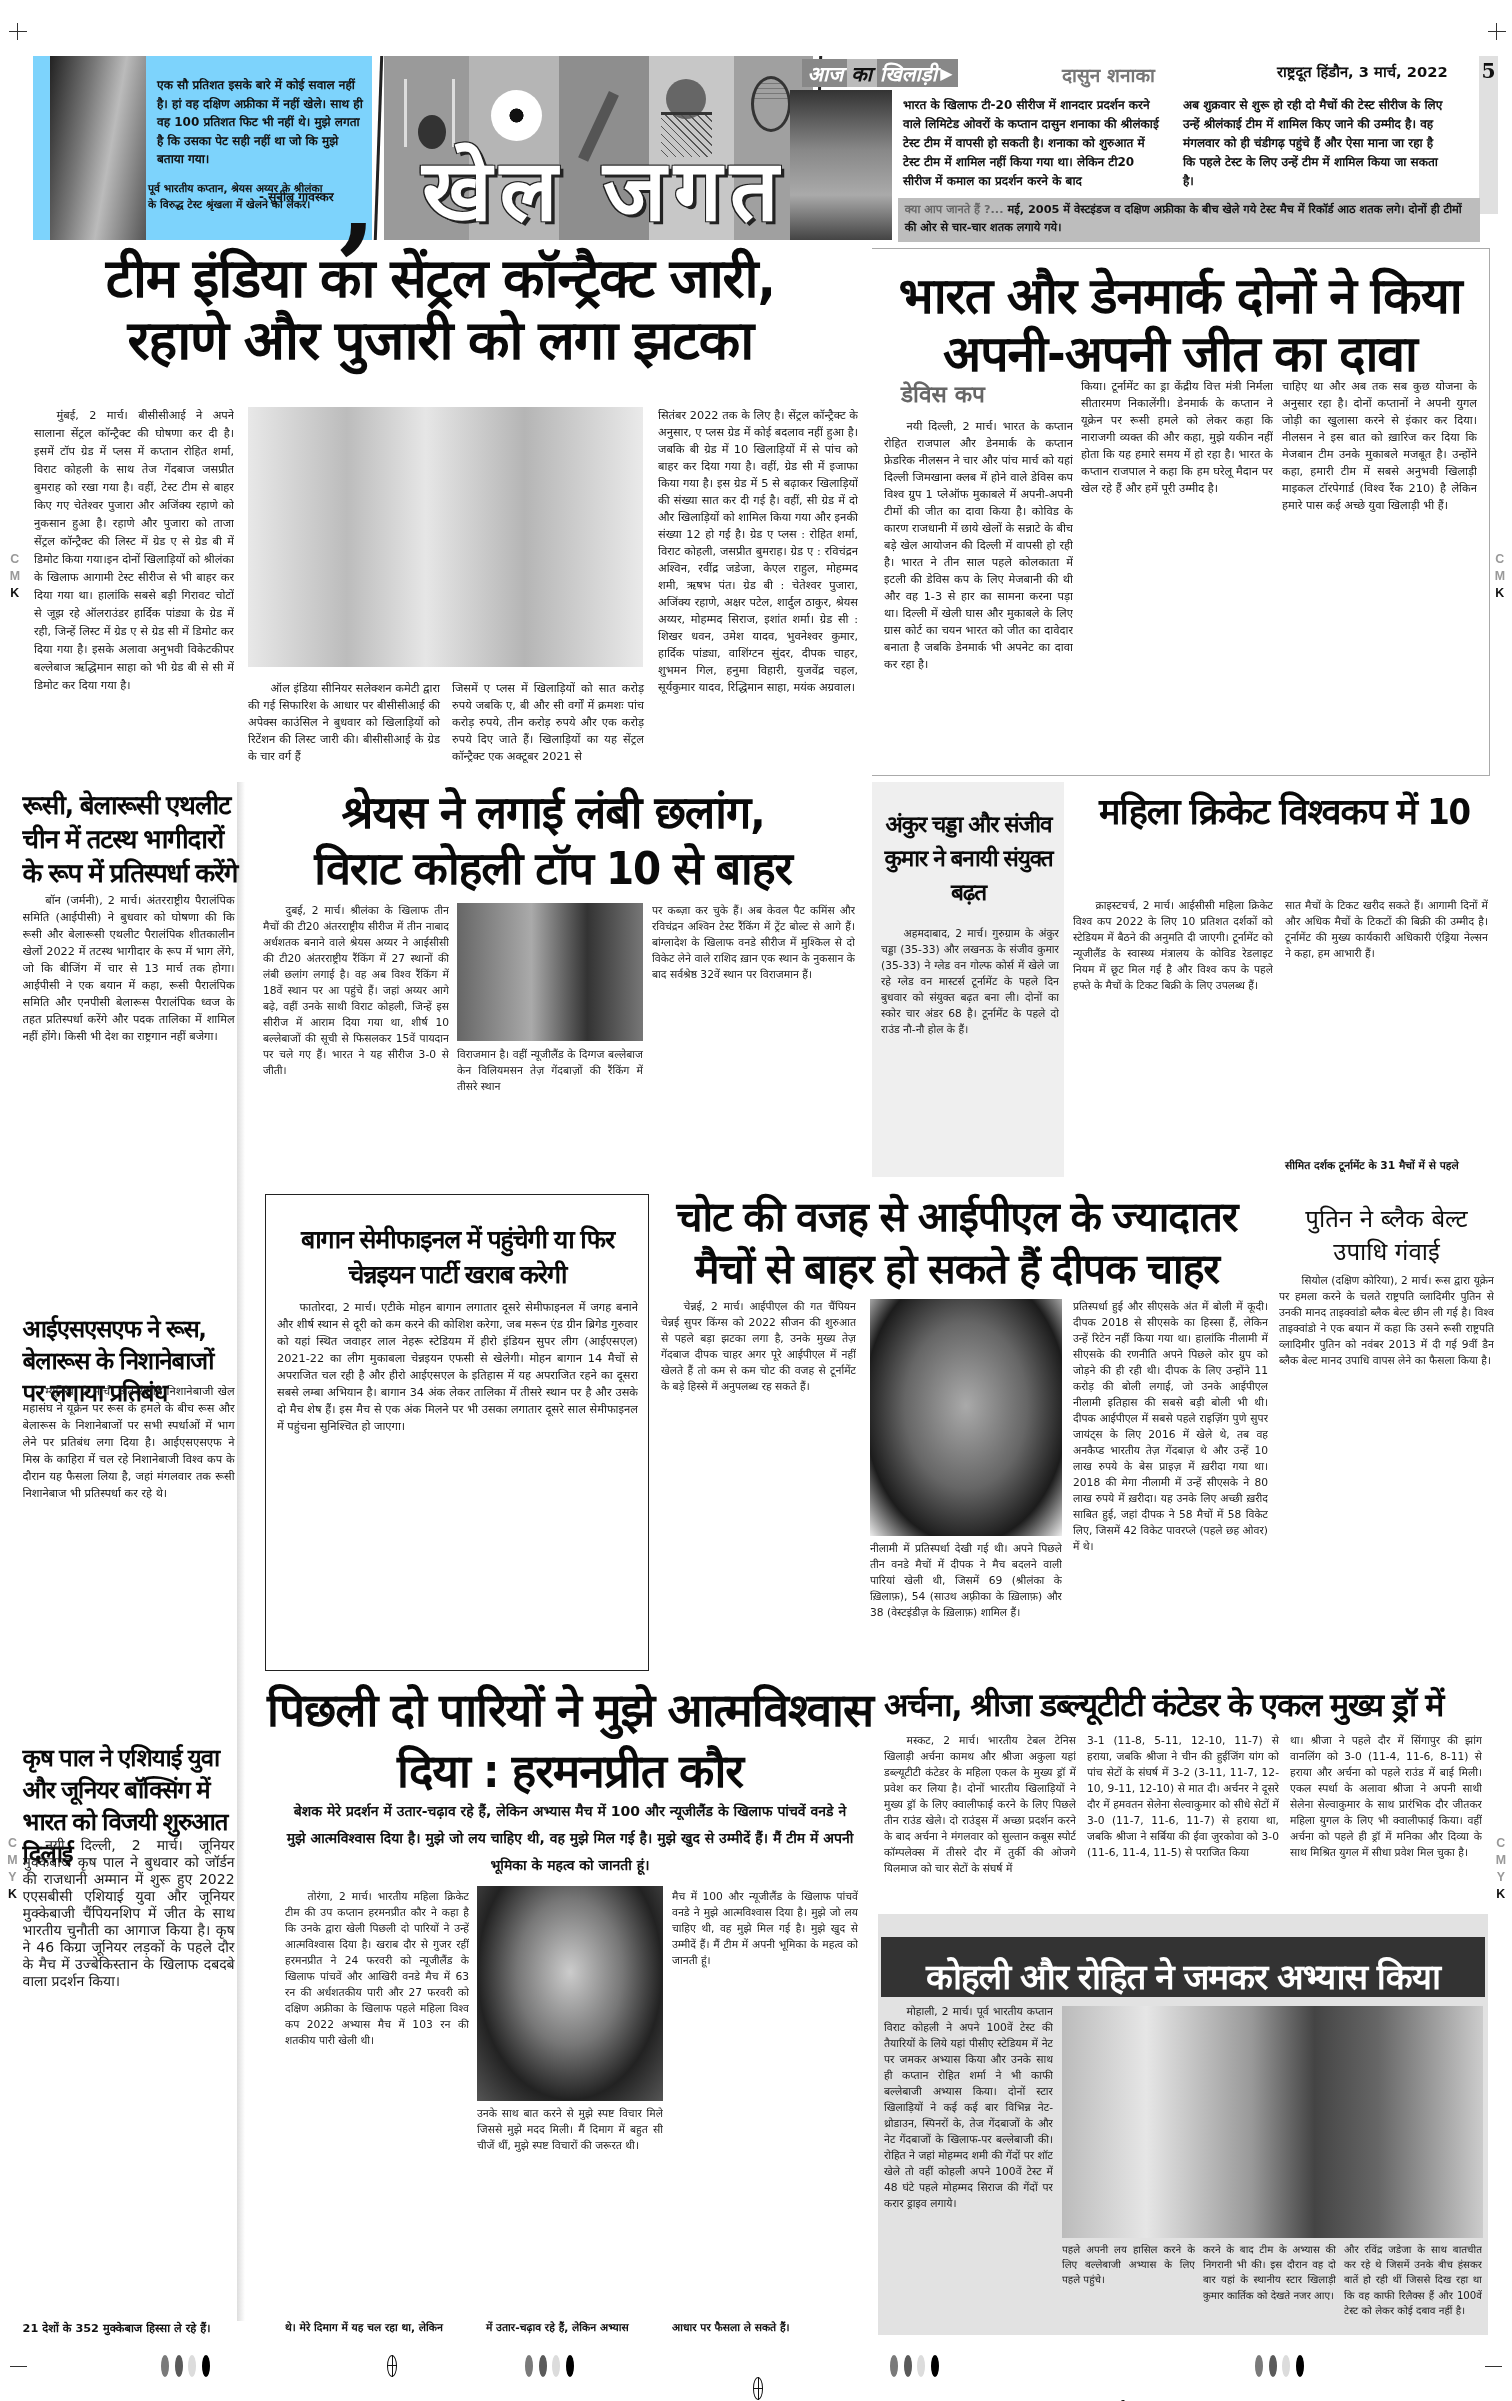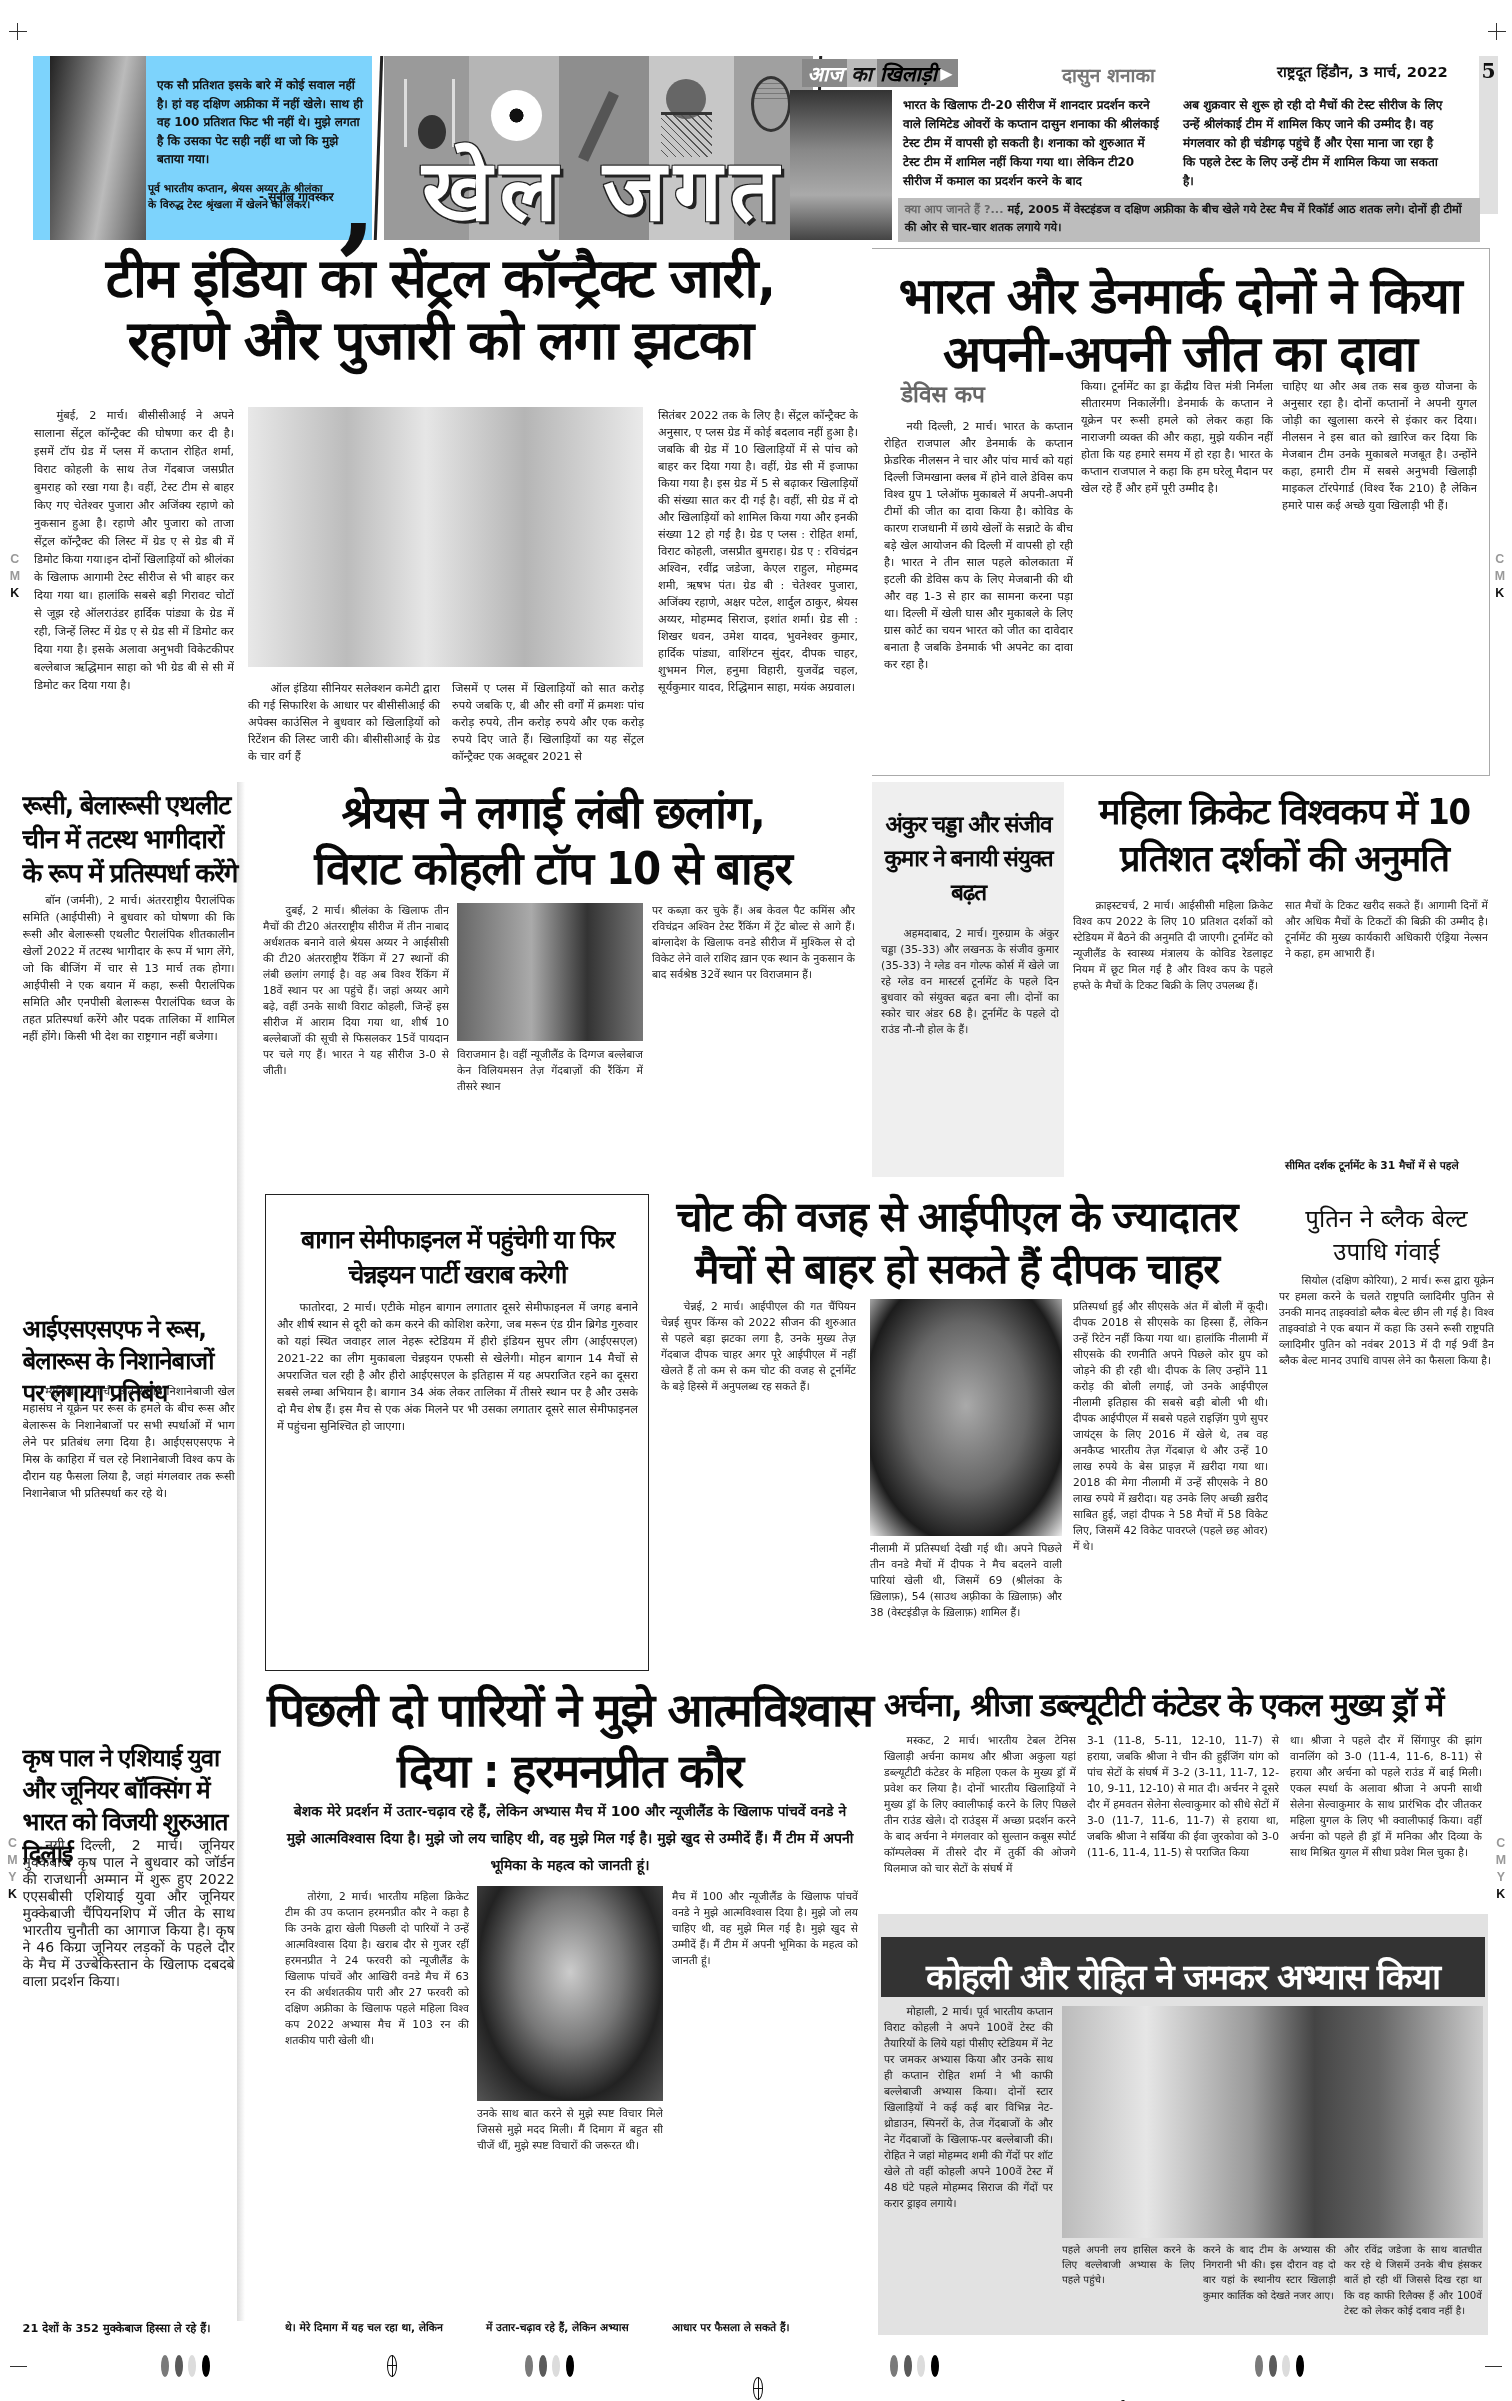--- a/index.html
+++ b/index.html
@@ -58,21 +58,21 @@
   <div class="abs" style="left:277px;top:56px;width:51px;height:45px;border-top:3.4px solid #333;background:repeating-linear-gradient(45deg,transparent 0 4.5px,#555 4.5px 5.6px)"></div>
   <div class="abs" style="left:367px;top:20px;width:40px;height:56px;border-radius:50%;border:3.4px solid #333;background:repeating-linear-gradient(0deg,transparent 0 4.5px,#777 4.5px 5.1px)"></div>
   <div class="abs bigword" style="left:11.3px;top:90px;width:418px;text-align:center;line-height:90px">खेल जगत</div>
 </div>
 <div class="abs" style="left:377px;top:56px;width:3.4px;height:184px;background:#222;transform:skewX(-2deg)"></div>
 <div class="abs" style="left:816px;top:56px;width:3.4px;height:184px;background:#222;transform:skewX(-2deg)"></div>
 
 <div class="abs" style="left:802px;top:59px;height:28px;display:flex;align-items:center;background:#888;padding:0 5.6px">
   <span style="font-size:20.3px;font-weight:bold;color:#fff;font-style:italic">आज</span>
   <span style="font-size:20.3px;font-weight:bold;color:#111;background:#bbb;padding:0 4.5px;margin:0 3.4px;font-style:italic">का</span>
-  <span style="font-size:20.3px;font-weight:bold;color:#000000;font-style:italic">खिलाड़ी</span>
+  <span style="font-size:20.3px;font-weight:bold;color:#ffffff;font-style:italic">खिलाड़ी</span>
   <span style="font-size:16px;color:#fff;margin-left:3.4px">▶</span>
 </div>
 <div class="abs" style="left:1062px;top:62px;font-size:19px;color:#777;font-weight:bold">दासुन शनाका</div>
 <div class="abs" style="left:1277px;top:61px;font-size:14.7px;font-weight:bold;color:#111">राष्ट्रदूत हिंडौन, 3 मार्च, 2022</div>
 <div class="abs" style="left:1479px;top:56px;width:19px;height:158px;background:#e0e0e0">
   <span style="display:block;text-align:center;font-family:'DejaVu Serif',serif;font-size:20.3px;font-weight:bold;padding-top:3.4px">5</span>
 </div>
 <div class="abs photo" style="left:790px;top:90px;width:102px;height:150px;background:linear-gradient(180deg,#333 0%,#888 40%,#aaa 70%,#444 100%)"></div>
 <div class="abs" style="left:903px;top:96px;width:257px;font-size:12px;line-height:19px;font-weight:bold;color:#111">भारत के खिलाफ टी-20 सीरीज में शानदार प्रदर्शन करने वाले लिमिटेड ओवरों के कप्तान दासुन शनाका की श्रीलंकाई टेस्ट टीम में वापसी हो सकती है। शनाका को शुरुआत में टेस्ट टीम में शामिल नहीं किया गया था। लेकिन टी20 सीरीज में कमाल का प्रदर्शन करने के बाद</div>
 <div class="abs" style="left:1183px;top:96px;width:265px;font-size:12px;line-height:19px;font-weight:bold;color:#111">अब शुक्रवार से शुरू हो रही दो मैचों की टेस्ट सीरीज के लिए उन्हें श्रीलंकाई टीम में शामिल किए जाने की उम्मीद है। वह मंगलवार को ही चंडीगढ़ पहुंचे हैं और ऐसा माना जा रहा है कि पहले टेस्ट के लिए उन्हें टीम में शामिल किया जा सकता है।</div>
@@ -167,21 +167,20 @@
 </div>
 
 <div class="abs gray" style="left:872px;top:782px;width:192px;height:395px;background:#efefef"></div>
 <div class="abs hl" style="left:878px;top:807px;width:181px;font-size:22.6px;line-height:34px">अंकुर चड्डा और संजीव कुमार ने बनायी संयुक्त बढ़त</div>
 <div class="abs body" style="left:881px;top:926px;width:178px;height:243px;overflow:hidden;font-size:10.7px;line-height:16px">
   <p>अहमदाबाद, 2 मार्च। गुरुग्राम के अंकुर चड्डा (35-33) और लखनऊ के संजीव कुमार (35-33) ने ग्लेड वन गोल्फ कोर्स में खेले जा रहे ग्लेड वन मास्टर्स टूर्नामेंट के पहले दिन बुधवार को संयुक्त बढ़त बना ली। दोनों का स्कोर चार अंडर 68 है। टूर्नामेंट के पहले दो राउंड नौ-नौ होल के हैं।</p>
 </div>
 
 <div class="abs hl" style="left:1070px;top:788px;width:429px;font-size:36px;line-height:47px">
   <div>महिला क्रिकेट विश्वकप में 10</div>
-  <div>प्रतिशत दर्शकों की अनुमति</div>
 </div>
 <div class="abs body" style="left:1073px;top:898px;width:200px;height:271px;overflow:hidden;font-size:10.7px;line-height:16px">
   <p>क्राइस्टचर्च, 2 मार्च। आईसीसी महिला क्रिकेट विश्व कप 2022 के लिए 10 प्रतिशत दर्शकों को स्टेडियम में बैठने की अनुमति दी जाएगी। टूर्नामेंट को न्यूजीलैंड के स्वास्थ्य मंत्रालय के कोविड रेडलाइट नियम में छूट मिल गई है और विश्व कप के पहले हफ्ते के मैचों के टिकट बिक्री के लिए उपलब्ध हैं।</p>
 </div>
 <div class="abs body" style="left:1285px;top:898px;width:203px;height:254px;overflow:hidden;font-size:10.7px;line-height:16px">
   <p style="text-indent:0">सात मैचों के टिकट खरीद सकते हैं। आगामी दिनों में और अधिक मैचों के टिकटों की बिक्री की उम्मीद है। टूर्नामेंट की मुख्य कार्यकारी अधिकारी एंड्रिया नेल्सन ने कहा, हम आभारी हैं।</p>
 </div>
 <div class="abs" style="left:1285px;top:1158px;font-size:10.7px;font-weight:bold">सीमित दर्शक टूर्नामेंट के 31 मैचों में से पहले</div>
 
 <div class="abs" style="left:265px;top:1194px;width:384px;height:477px;border:1.1px solid #222"></div>

